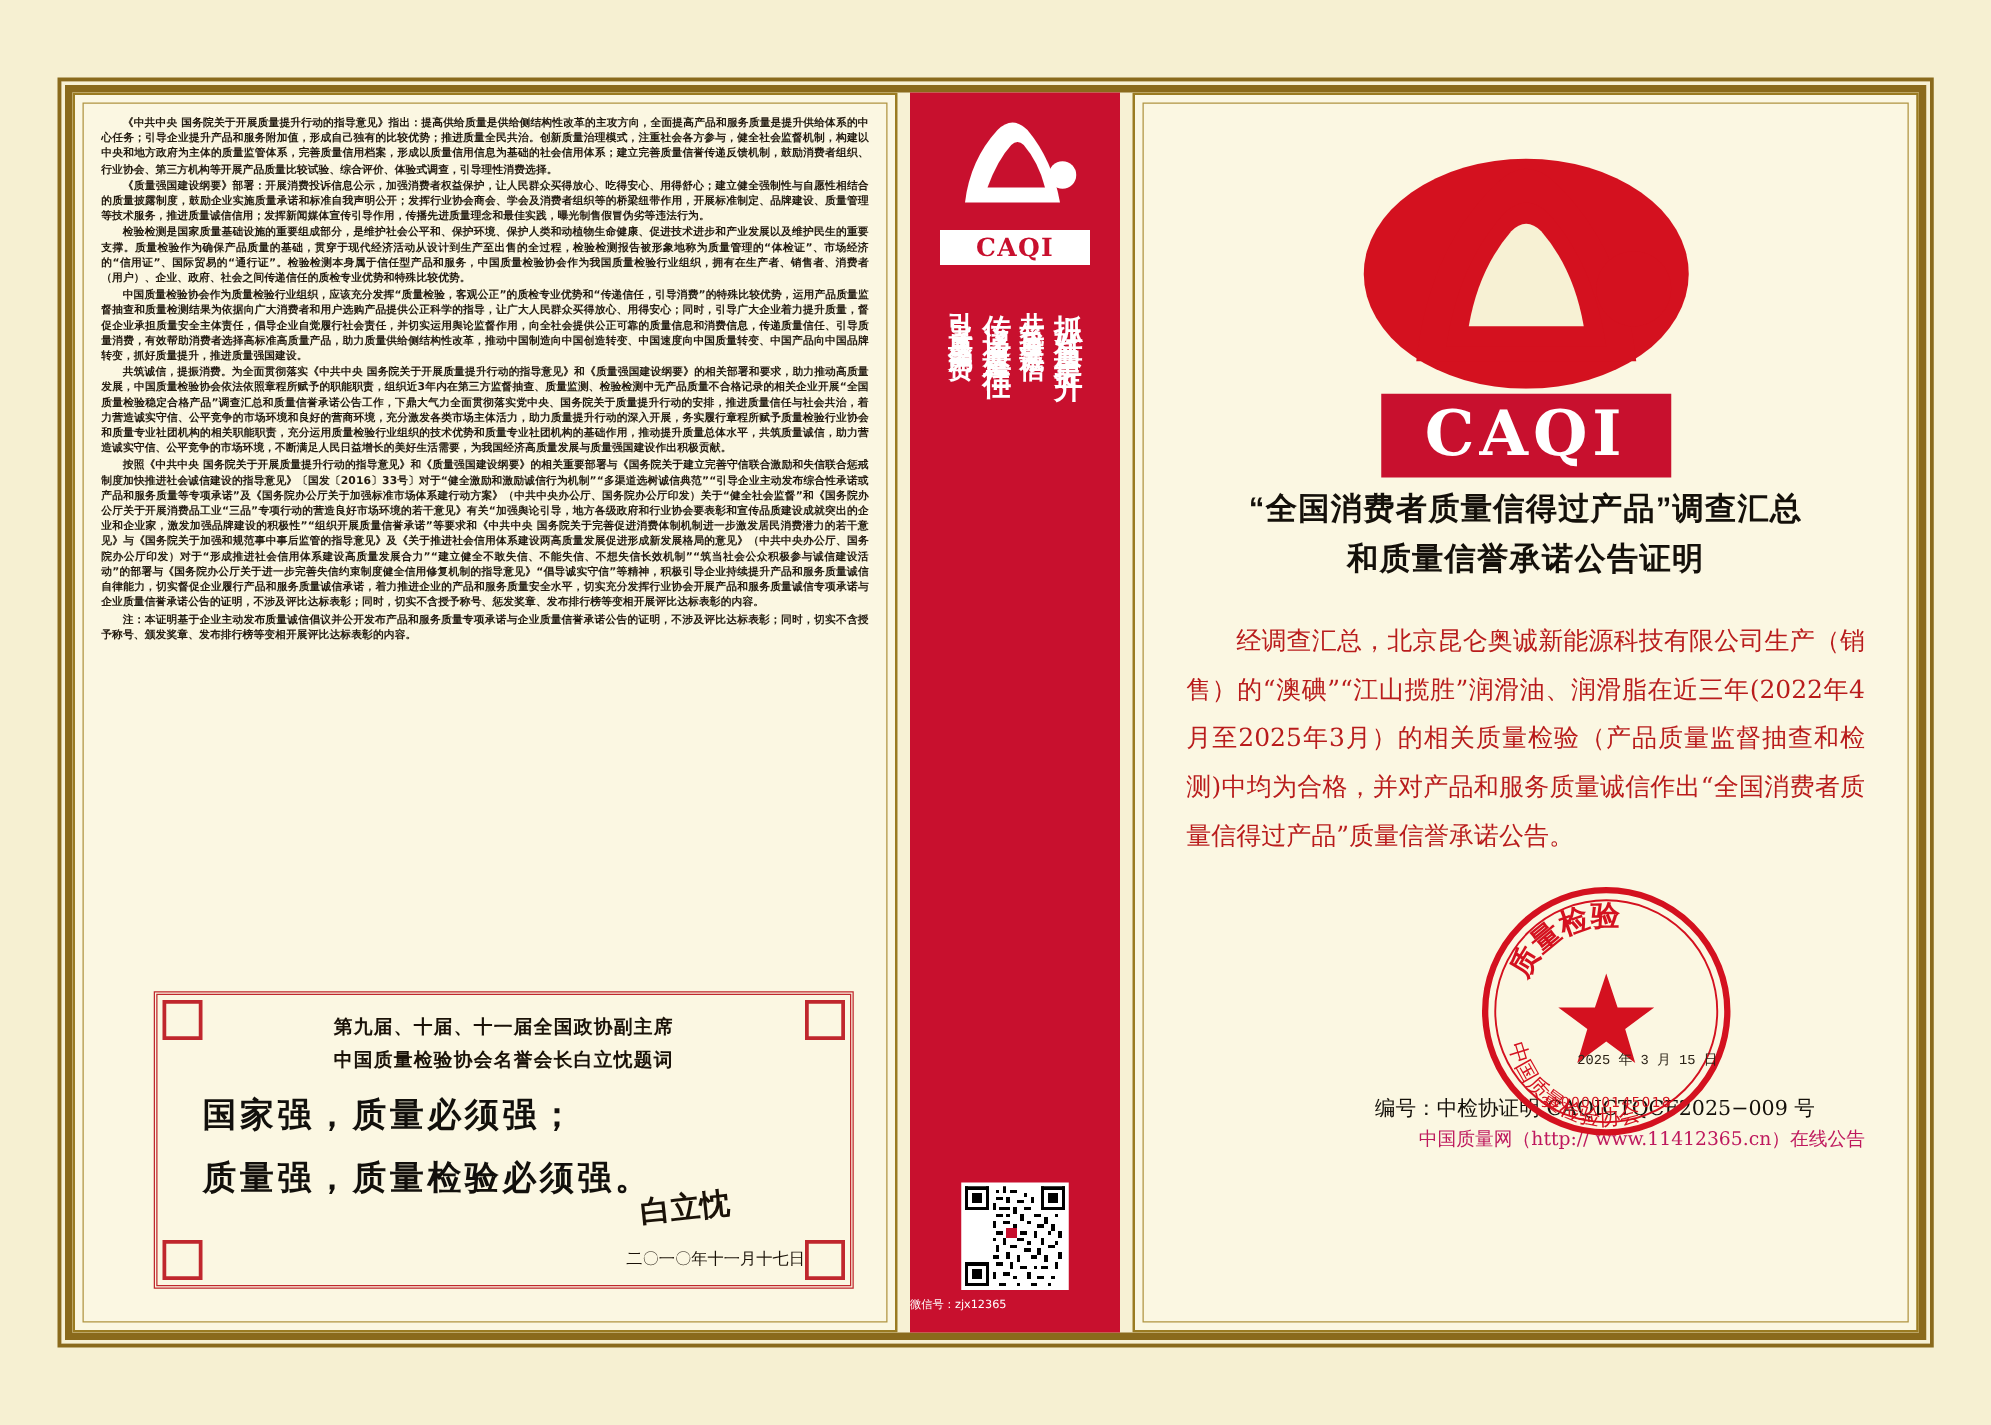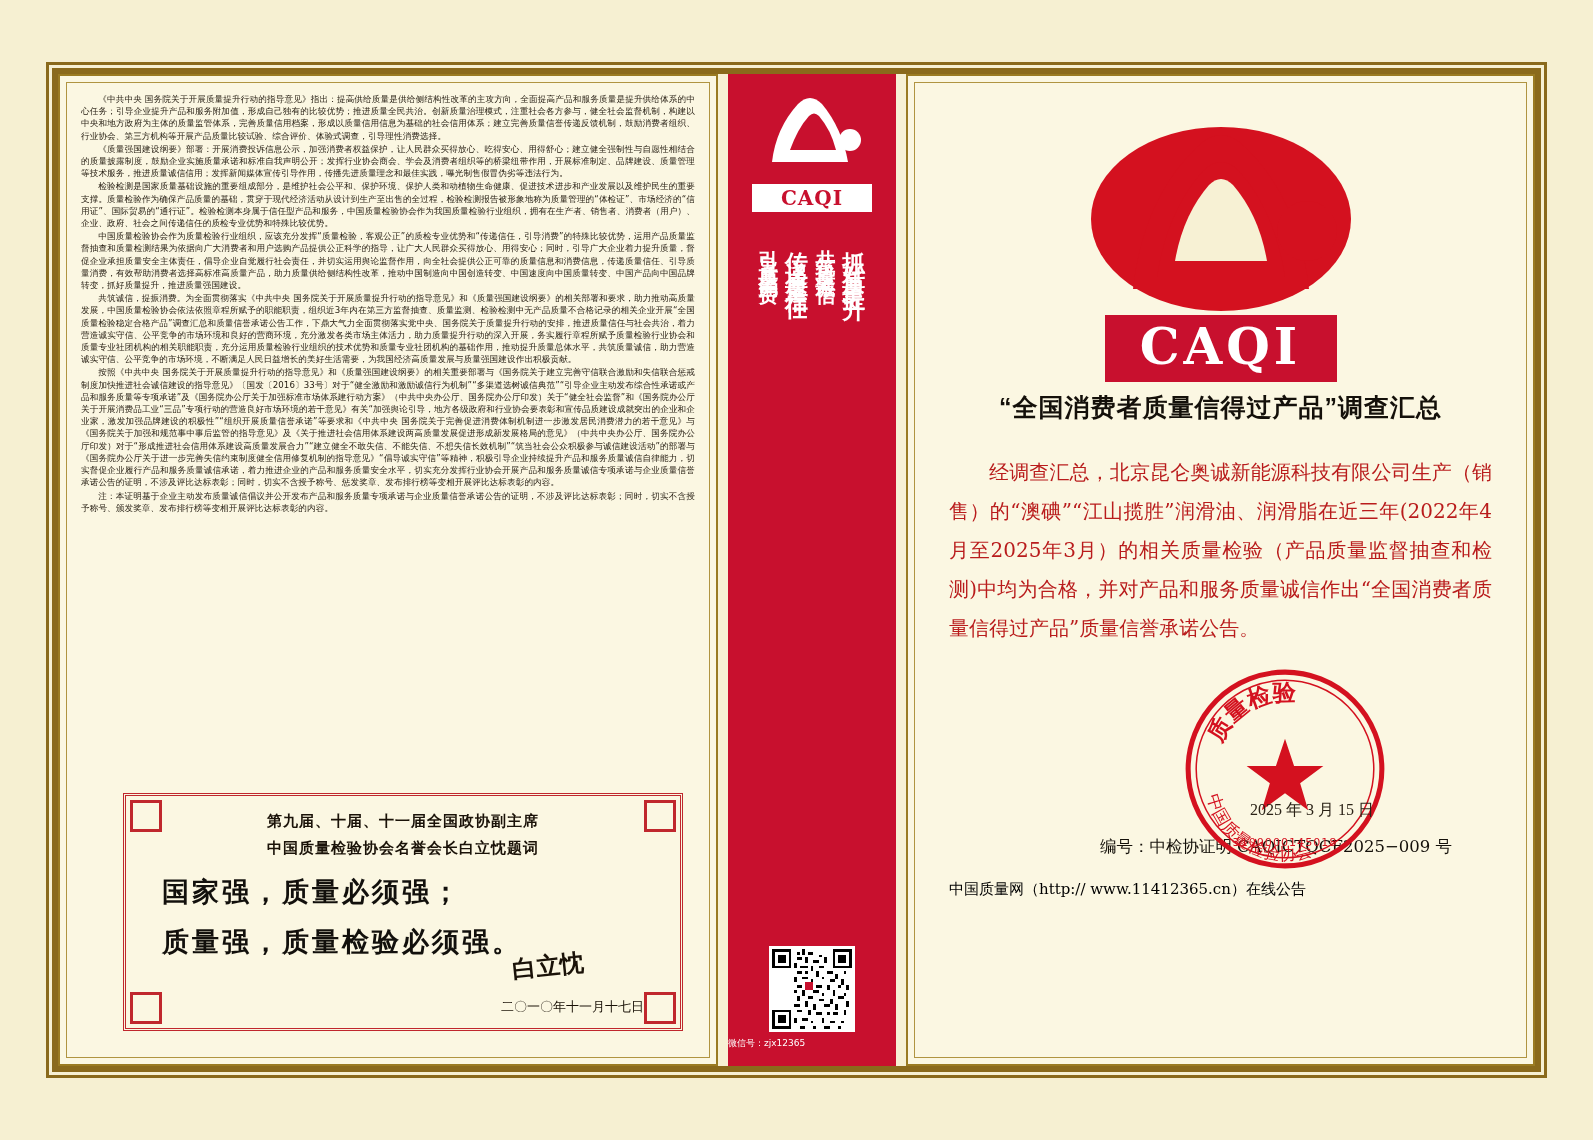--- a/index.html
+++ b/index.html
@@ -40,21 +40,21 @@
     overflow:hidden;
   }
   .body-text{
     font-size:8.6px;
     line-height:1.42;
     color:#231b10;
     text-align:justify;
     font-family:"DejaVu Sans","Liberation Sans",sans-serif;
     letter-spacing:0.1px;
   }
-  .body-text p{margin:0 0 1px 0;text-indent:2em;}
+  .body-text p{margin:0 0 1px 0;text-indent:2em;font-weight:bold;}
   
   .inscription{
     position:absolute;left:56px;right:26px;bottom:26px;
     height:238px;
     border:3px double #c0272d;
     background:#fbf7e2;
     box-sizing:border-box;
   }
   .inscription .corner{
     position:absolute;width:26px;height:26px;
@@ -174,32 +174,32 @@
   }
   .seal-area{
     position:relative;width:100%;height:190px;margin-top:4px;
   }
   .seal{
     position:absolute;right:96px;top:6px;
     width:222px;height:222px;
   }
   .seal-date{
     position:absolute;right:118px;top:148px;
-    font-size:16px;color:#2b2317;
-    font-family:Liberation Serif, serif;
+    font-size:11px;color:#2b2317;
+    font-family:Liberation Mono, monospace;
   }
   .cert-no{
     text-align:right;width:100%;font-size:16.5px;color:#14100a;
     font-family:"DejaVu Serif","Liberation Serif",serif;
     margin-top:-6px;padding-right:40px;box-sizing:border-box;
   }
   .cert-site{
-    text-align:left;width:100%;font-size:15px;color:#000000;
-    font-family:"DejaVu Serif","Liberation Serif",serif;
-    margin-top:22px;
+    text-align:right;width:100%;font-size:15px;color:#be185d;
+    font-family:"DejaVu Serif","Liberation Serif",serif;
+    margin-top:4px;
   }
 </style>
 </head>
 <body>
 
 <div class="page">
   <div class="outer-frame"></div>
 
   <div class="inner-area">
 
@@ -350,20 +350,21 @@
             <path d="M86 166 Q96 100 132 60 Q150 42 168 60 Q204 100 214 166 Z" fill="#d4111f"></path>
             <path d="M104 150 Q112 104 138 74 Q150 62 162 74 Q188 104 196 150 Z" fill="#f7f1d4"></path>
             <circle cx="236" cy="120" r="30" fill="#d4111f"></circle>
             <circle cx="236" cy="120" r="17" fill="#f7f1d4" opacity="0"></circle>
           </svg>
           <div class="big-caqi" style="margin:0 auto;">CAQI</div>
         </div>
 
         <div class="cert-title">
           <div>“全国消费者质量信得过产品”调查汇总</div>
+          <div>和质量信誉承诺公告证明</div>
         </div>
 
         <div class="cert-body">经调查汇总，北京昆仑奥诚新能源科技有限公司生产（销售）的“澳碘”“江山揽胜”润滑油、润滑脂在近三年(2022年4月至2025年3月）的相关质量检验（产品质量监督抽查和检测)中均为合格，并对产品和服务质量诚信作出“全国消费者质量信得过产品”质量信誉承诺公告。</div>
 
         <div class="seal-area">
           <svg class="seal" viewBox="0 0 220 220">
             <circle cx="110" cy="110" r="96" fill="none" stroke="#d4111f" stroke-width="5"></circle>
             <circle cx="110" cy="110" r="88" fill="none" stroke="#d4111f" stroke-width="1.5"></circle>
             <path id="arcTop" d="M110,110 m-68,0 a68,68 0 0,1 136,0" fill="none"></path>
             <text font-family="DejaVu Serif, serif" font-size="23" fill="#d4111f" font-weight="bold">

